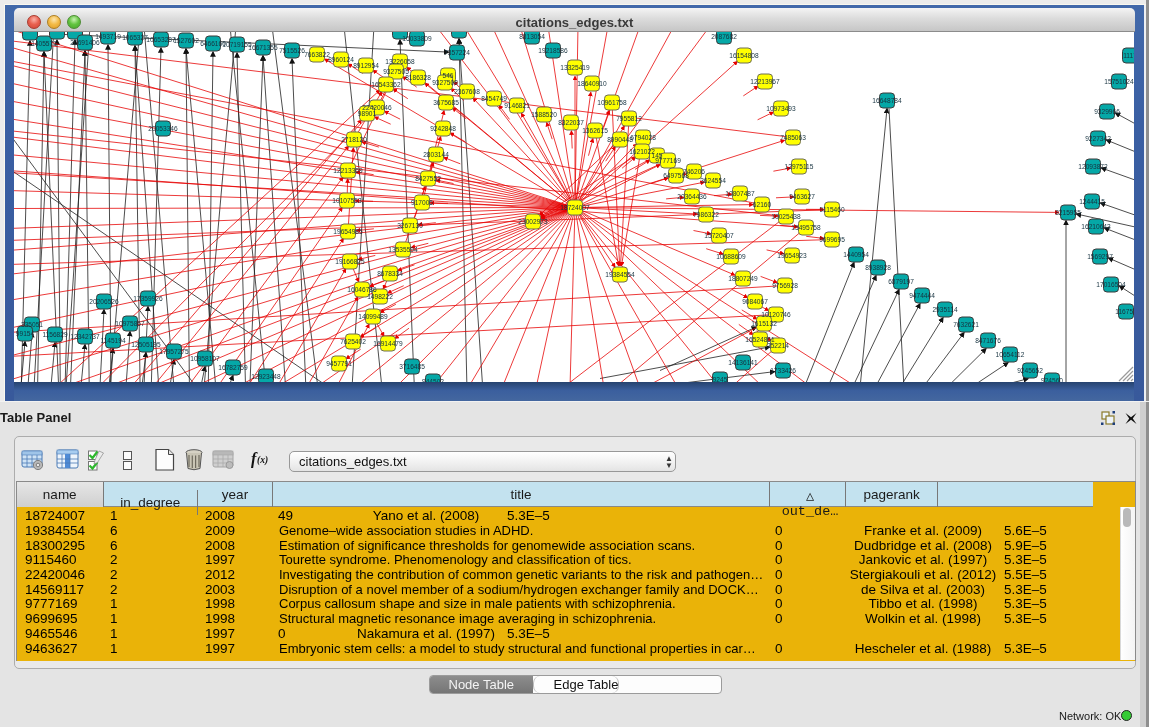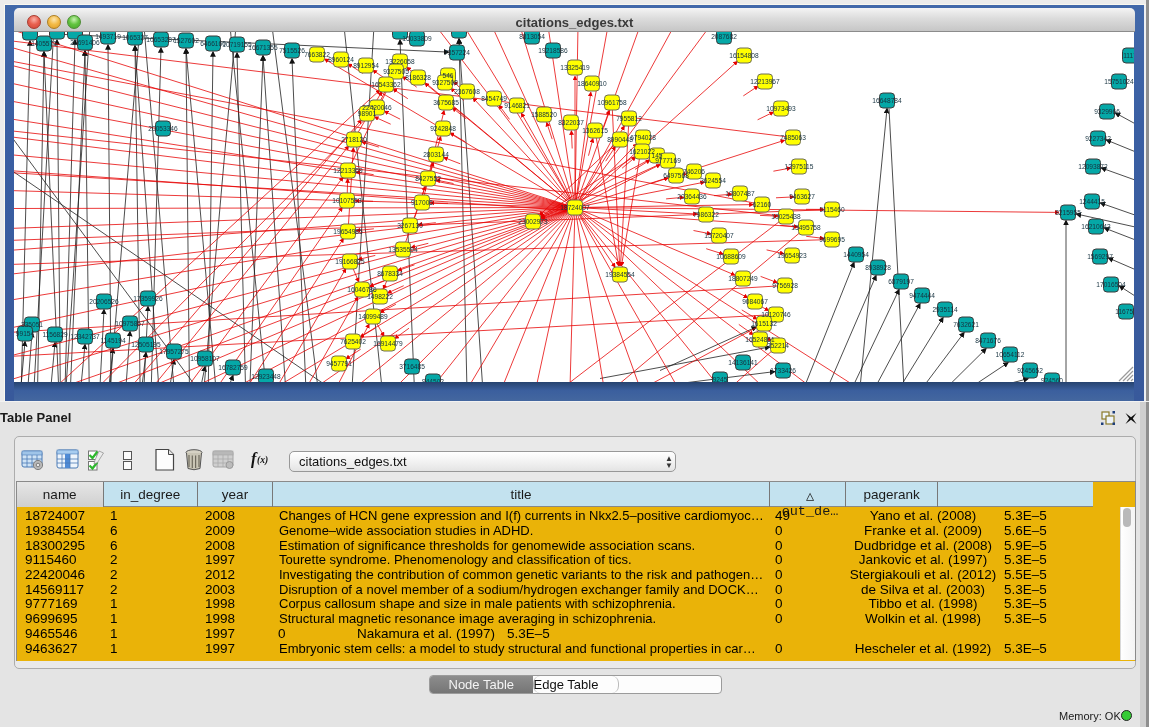--- a/index.html
+++ b/index.html
@@ -47,29 +47,29 @@
 .tr{display:flex;height:14.7px;align-items:center;white-space:nowrap;}
 .tr div{overflow:hidden;}
 .c1{width:78.5px;padding-left:8px;}
 .c2{width:88px;padding-left:6.5px;}
 .c3{width:68px;padding-left:7px;}
 .c4{width:491px;padding-left:6px;font-size:13px;}
 .c5{width:71px;padding-left:5px;}
 .c6{width:154px;text-align:center;}
 .c7{width:88px;padding-left:4px;}
 #h1{width:86.5px;background:linear-gradient(#e6e6e6,#cfcfcf);}
-#h2{width:94.5px;}#h3{width:75px;}#h4{width:497px;}#h5{width:76px;text-align:left;padding-left:5px;box-sizing:border-box;font-family:Liberation Mono, monospace;}
+#h2{width:94.5px;margin-top:8px;}#h3{width:75px;}#h4{width:497px;}#h5{width:76px;text-align:left;padding-left:5px;box-sizing:border-box;font-family:Liberation Mono, monospace;}
 #h6{width:154px;}#h7{width:92.4px;}
 #vscroll{left:1120px;top:507px;width:14px;height:153px;background:linear-gradient(90deg,#ffffff,#f4f4f4);border-left:1px solid #d8d8d8;}
 #vthumb{left:1123px;top:508px;width:8px;height:19px;background:#b9b9b9;border-radius:4px;}
 
 #tabs{left:429px;top:675px;width:293px;height:19px;border:1px solid #9b9b9b;border-radius:4px;box-sizing:border-box;
  display:flex;font-size:13px;background:#fdfdfd;overflow:hidden;}
 #tab1{width:110px;background:linear-gradient(#8d8d8d,#757575);color:#f4f4f4;text-align:center;padding-top:1px;}
-#tab2{width:91px;color:#111;text-align:left;padding-top:1px;border-right:1px solid #bbb;border-left:1px solid #bbb;border-radius:7px;}
+#tab2{width:91px;color:#111;text-align:right;padding-top:1px;border-right:1px solid #bbb;border-left:1px solid #bbb;border-radius:7px;}
 #tab3{width:109px;color:#111;text-align:center;padding-top:15px;}
 #memtext{left:1059px;top:710px;font-size:11px;color:#1a1a1a;}
 #memdot{left:1121px;top:710px;width:11px;height:11px;border-radius:50%;background:#35cb35;border:1.3px solid #232323;box-sizing:border-box;}
 </style></head>
 <body>
 <div class="abs" id="bluebg"></div>
 <div class="abs" id="rightline"></div>
 <div class="abs" id="topstrip"></div>
 <div class="abs" id="topline"></div>
 <div class="abs" id="leftline"></div>
@@ -685,21 +685,20 @@
       <div id="h3">year</div>
       <div id="h4">title</div>
       <div id="h5">△ out_de…</div>
       <div id="h7">pagerank</div>
     </div>
 <div id="tbody">
 <div class="tr">
         <div class="c1">18724007</div>
         <div class="c2">1</div>
         <div class="c3">2008</div>
-        <div class="c4">Changes of HCN gene expression and I(f) currents in Nkx2.5–positive cardiomyoc…</div>
         <div class="c5">49</div>
         <div class="c6">Yano et al. (2008)</div>
         <div class="c7">5.3E–5</div>
       </div>
 <div class="tr">
         <div class="c1">19384554</div>
         <div class="c2">6</div>
         <div class="c3">2009</div>
         <div class="c4">Genome–wide association studies in ADHD.</div>
         <div class="c5">0</div>
@@ -767,26 +766,26 @@
         <div class="c5">0</div>
         <div class="c6">Nakamura et al. (1997)</div>
         <div class="c7">5.3E–5</div>
       </div>
 <div class="tr">
         <div class="c1">9463627</div>
         <div class="c2">1</div>
         <div class="c3">1997</div>
         <div class="c4">Embryonic stem cells: a model to study structural and functional properties in car…</div>
         <div class="c5">0</div>
-        <div class="c6">Hescheler et al. (1992)</div>
+        <div class="c6">Hescheler et al. (1988)</div>
         <div class="c7">5.3E–5</div>
       </div>
 </div>
 </div>
 <div class="abs" id="vscroll"></div>
 <div class="abs" id="vthumb"></div>
 <div class="abs" id="tabs">
     <div id="tab1">Node Table</div>
     <div id="tab2">Edge Table</div>
     <div id="tab3">Network Table</div>
   </div>
-<div class="abs" id="memtext">Memory: OK</div>
+<div class="abs" id="memtext">Network: OK</div>
 <div class="abs" id="memdot"></div>
 
 </body></html>

